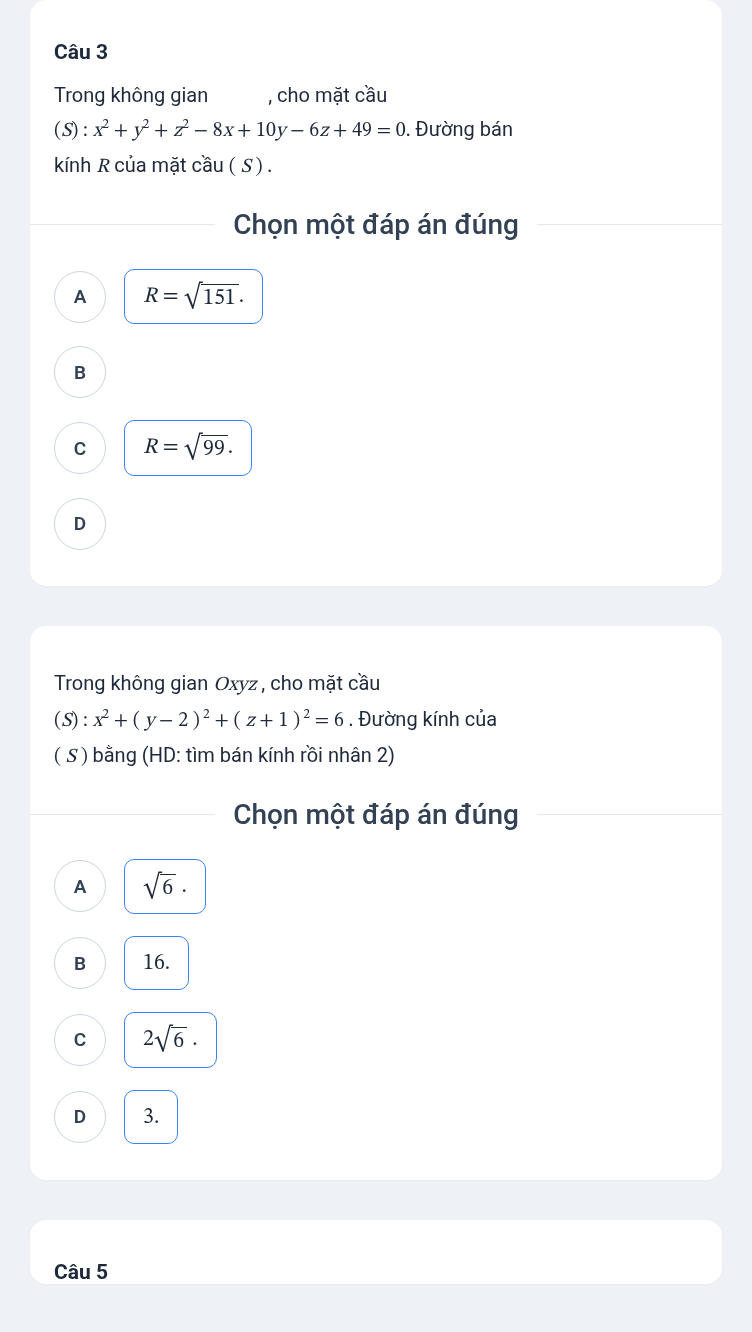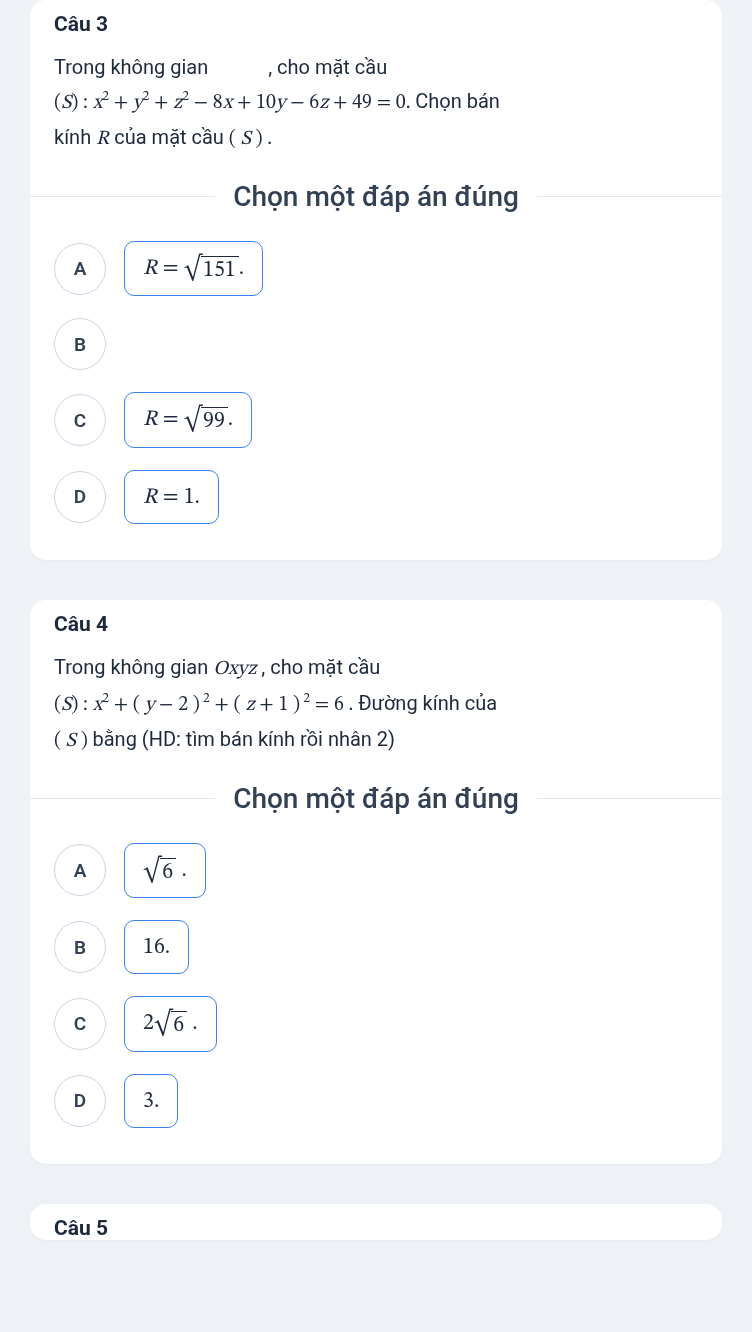--- a/index.html
+++ b/index.html
@@ -6,21 +6,21 @@
   body {
     font-family: -apple-system, BlinkMacSystemFont, "Segoe UI", Roboto, Arial, sans-serif;
     background: #eef1f5;
     width: 752px;
     padding: 0 30px;
     color: #1e293b;
   }
   .card {
     background: #ffffff;
     border-radius: 16px;
-    padding: 12px 24px 36px 24px;
+    padding: 40px 24px 36px 24px;
     margin-bottom: 40px;
     box-shadow: 0 1px 2px rgba(0,0,0,0.03);
   }
   .qtitle {
     font-weight: 700;
     font-size: 21px;
     color: #1e293b;
     margin-bottom: 14px;
   }
   .qbody {
@@ -94,21 +94,21 @@
 
 <div class="card">
   <div class="qtitle">Câu 3</div>
   <div class="qbody">
     <span>Trong không gian</span>
     <span style="display:inline-block;width:50px"></span>
     <span>, cho mặt cầu</span><br>
     <span class="math">
       <span>(</span><span class="mi">S</span><span>) : </span><span class="mi">x</span><sup>2</sup><span> + </span><span class="mi">y</span><sup>2</sup><span> + </span><span class="mi">z</span><sup>2</sup><span> − 8</span><span class="mi">x</span><span> + 10</span><span class="mi">y</span><span> − 6</span><span class="mi">z</span><span> + 49 = 0.</span>
     </span>
-    <span> Chọn bán</span><br>
+    <span> Đường bán</span><br>
     <span>kính </span><span class="math mi">R</span><span> của mặt cầu </span><span class="math"><span>( </span><span class="mi">S</span><span> ) .</span></span>
   </div>
 
   <div class="prompt-row">
     <div class="prompt-line"></div>
     <div class="prompt-text">Chọn một đáp án đúng</div>
     <div class="prompt-line"></div>
   </div>
 
   <div class="options">
@@ -128,29 +128,25 @@
       <div class="opt-letter">C</div>
       <div class="opt-box">
         <span class="mi">R</span><span> = </span><span class="sqrt">
             <span class="rad">√</span>
             <span class="arg">99</span>
           </span><span>.</span>
       </div>
     </div>
     <div class="option-row">
       <div class="opt-letter">D</div>
-      <div class="opt-box">
-        <span class="mi">R</span><span> = 1.</span>
-      </div>
     </div>
   </div>
 </div>
 
 <div class="card">
-  <div class="qtitle">Câu 4</div>
   <div class="qbody">
     <span>Trong không gian </span><span class="math"><span class="mi">O</span><span class="mi">xyz</span></span><span> ,  cho mặt cầu</span><br>
     <span class="math">
       <span>(</span><span class="mi">S</span><span>) : </span><span class="mi">x</span><sup>2</sup><span> + ( </span><span class="mi">y</span><span> − 2 )</span><sup>&nbsp;2</sup><span> + ( </span><span class="mi">z</span><span> + 1 )</span><sup>&nbsp;2</sup><span> = 6 .</span>
     </span>
     <span> Đường kính của</span><br>
     <span class="math"><span>( </span><span class="mi">S</span><span> ) </span></span><span> bằng (HD: tìm bán kính rồi nhân 2)</span>
   </div>
 
   <div class="prompt-row">

